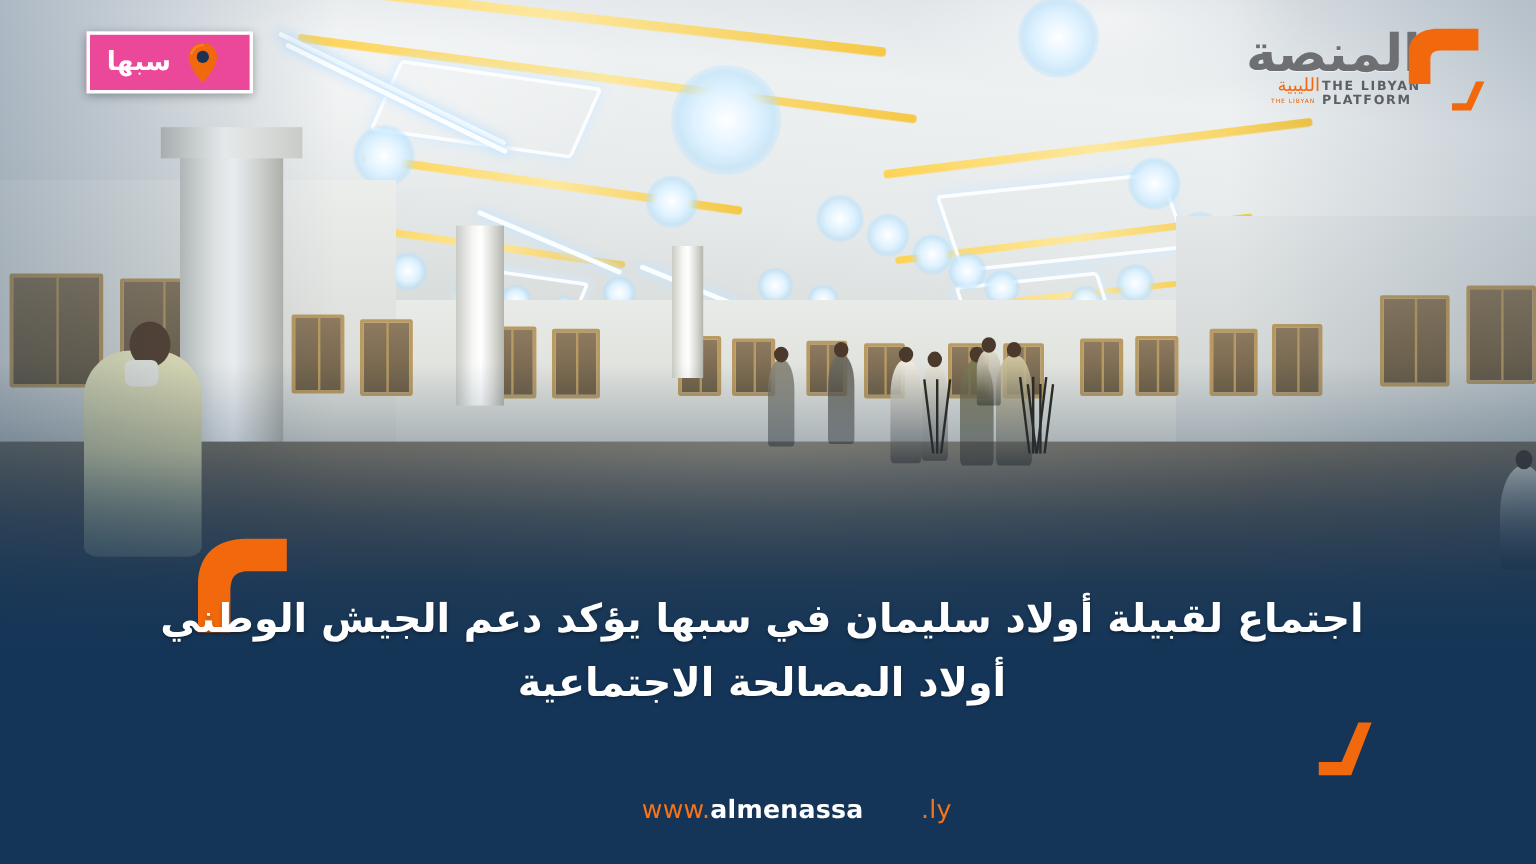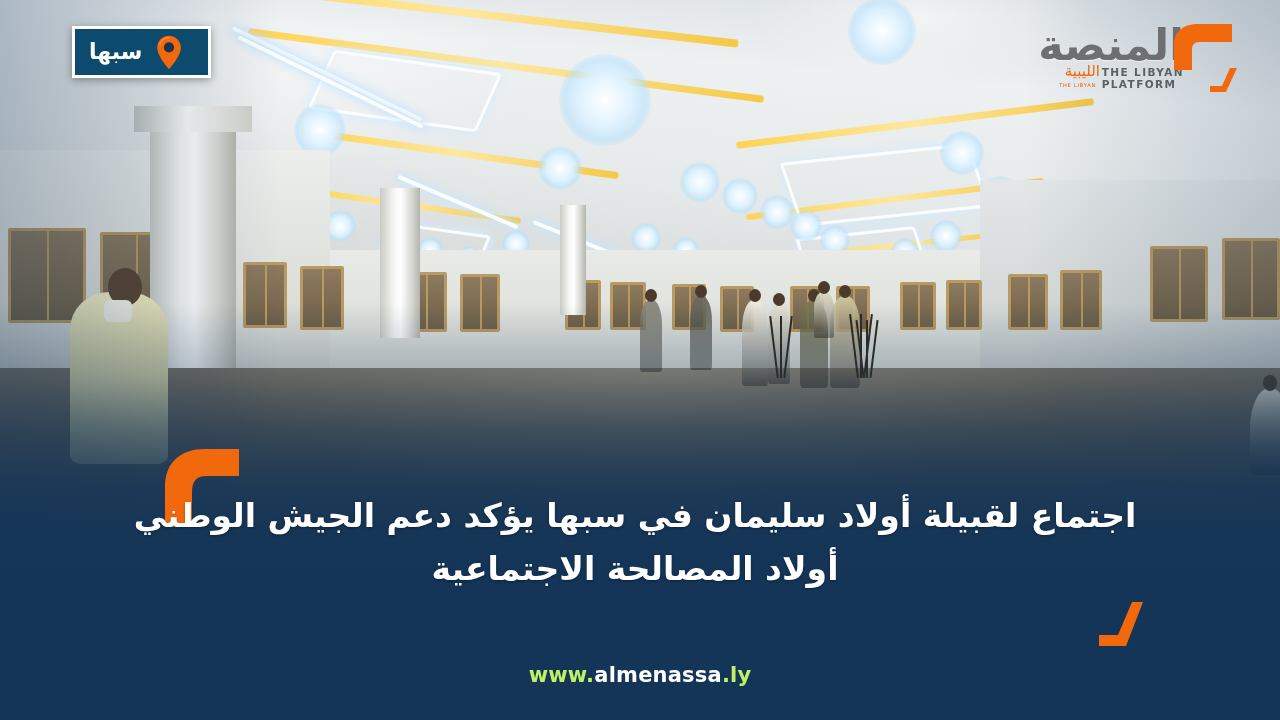--- a/index.html
+++ b/index.html
@@ -110,21 +110,21 @@
   }
   .shade-side{
     position:absolute;inset:0;
     background:linear-gradient(90deg, rgba(20,53,88,.30) 0%, rgba(20,53,88,0) 22%, rgba(20,53,88,0) 80%, rgba(20,53,88,.18) 100%);
   }
 
   
   .loc-badge{
     position:absolute;left:72px;top:26px;
     display:flex;align-items:center;gap:14px;
-    background:#0c4a6e;
+    background:#ec4899;
     border:3px solid #ffffff;
     padding:8px 26px 8px 14px;
     height:52px;
     box-shadow:0 2px 8px rgba(0,0,0,.35);
   }
   .pin{position:relative;width:26px;height:34px;flex:0 0 auto;}
   .pin svg{display:block;}
   .loc-text{
     color:#ffffff;font-size:22px;font-weight:bold;
     letter-spacing:.5px;line-height:1;white-space:nowrap;
@@ -172,21 +172,21 @@
   }
 
   
   .site{
     position:absolute;left:0;right:0;top:665px;
     text-align:center;direction:ltr;
     color:#ffffff;font-size:21px;line-height:1;
     letter-spacing:.2px;
   }
   .site b{font-weight:bold;}
-  .site .lite{font-weight:700;color:#bef264;}
+  .site .lite{font-weight:400;color:#f97316;margin-left:48px;}
 </style>
 </head>
 <body>
 
 <div class="card">
 
   <div class="photo">
     <div class="ph-base"></div>
 
     <div class="ceiling"></div>

